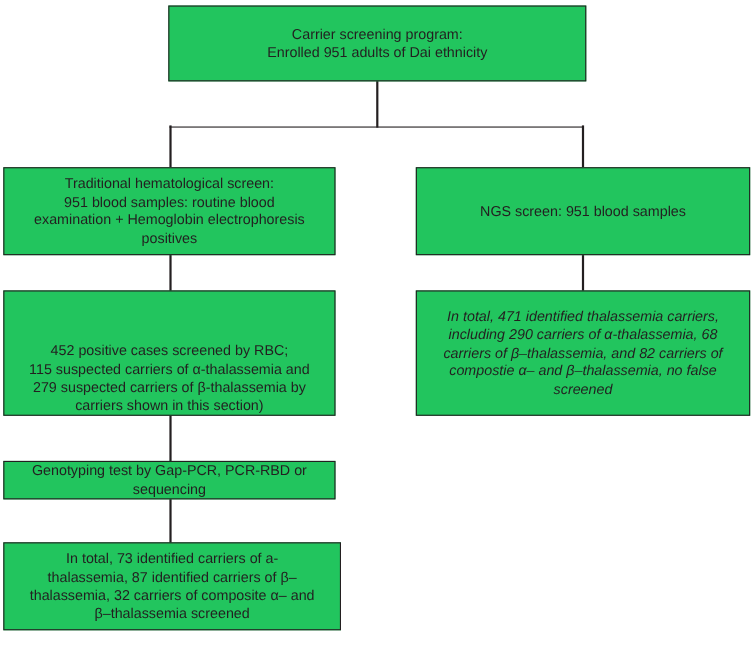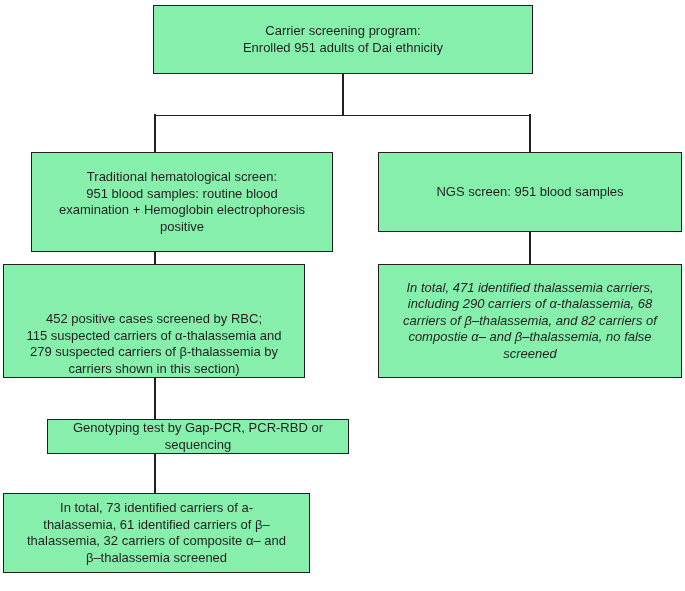--- a/index.html
+++ b/index.html
@@ -13,21 +13,21 @@
     height: 591px;
     background: #ffffff;
     font-family: "Liberation Sans", "DejaVu Sans", sans-serif;
     color: #231f20;
     overflow: hidden;
   }
   .box {
     position: absolute;
     box-sizing: border-box;
     border: 1.5px solid #231f20;
-    background: #86efac;
+    background: #22c55e;
     display: flex;
     flex-direction: column;
     align-items: center;
     justify-content: center;
     text-align: center;
     font-size: 13px;
     line-height: 16.5px;
   }
   .box .line {
     white-space: nowrap;
@@ -38,25 +38,25 @@
     background: #231f20;
   }
   .conn-h {
     position: absolute;
     height: 1.5px;
     background: #231f20;
   }
 
   
   .node-enrollment        { left: 153px; top: 5px;   width: 380px; height: 69px; }
-  .node-hema-screen       { left: 3px;   top: 152px; width: 302px; height: 100px; margin-left: 28px; }
+  .node-hema-screen       { left: 3px;   top: 152px; width: 302px; height: 80px; }
   .node-ngs-screen        { left: 378px; top: 152px; width: 304px; height: 80px; }
   .node-rbc-positive      { left: 3px;   top: 264px; width: 302px; height: 114px; justify-content: flex-end; }
   .node-ngs-results       { left: 378px; top: 264px; width: 304px; height: 114px; font-style: italic; }
-  .node-genotyping        { left: 3px;   top: 419px; width: 302px; height: 35px; margin-left: 44px; }
+  .node-genotyping        { left: 3px;   top: 419px; width: 302px; height: 35px; }
   .node-genotyping-result { left: 3px;   top: 493px; width: 307px; height: 80px; }
 
   
   .conn-top-stem    { left: 342px; top: 73px;  height: 43px; }
   .conn-split       { left: 154px; top: 114.5px; width: 376px; }
   .conn-left-drop   { left: 154px; top: 114px; height: 38px; }
   .conn-right-drop  { left: 529px; top: 114px; height: 38px; }
   .conn-left-1-2    { left: 154px; top: 231px; height: 34px; }
   .conn-right-1-2   { left: 529px; top: 231px; height: 34px; }
   .conn-left-2-3    { left: 154px; top: 377px; height: 43px; }
@@ -78,21 +78,21 @@
 
   <div class="box node-enrollment">
     <div class="line">Carrier screening program:</div>
     <div class="line">Enrolled 951 adults of Dai ethnicity</div>
   </div>
 
   <div class="box node-hema-screen">
     <div class="line">Traditional hematological screen:</div>
     <div class="line">951 blood samples: routine blood</div>
     <div class="line">examination + Hemoglobin electrophoresis</div>
-    <div class="line">positive</div>
+    <div class="line">positives</div>
   </div>
 
   <div class="box node-ngs-screen">
     <div class="line">NGS screen: 951 blood samples</div>
   </div>
 
   <div class="box node-rbc-positive">
     <div class="line">452 positive cases screened by RBC;</div>
     <div class="line">115 suspected carriers of α-thalassemia and</div>
     <div class="line">279 suspected carriers of β-thalassemia by</div>
@@ -107,18 +107,18 @@
     <div class="line">screened</div>
   </div>
 
   <div class="box node-genotyping">
     <div class="line">Genotyping test by Gap-PCR, PCR-RBD or</div>
     <div class="line">sequencing</div>
   </div>
 
   <div class="box node-genotyping-result">
     <div class="line">In total, 73 identified carriers of a-</div>
-    <div class="line">thalassemia, 61 identified carriers of β–</div>
+    <div class="line">thalassemia, 87 identified carriers of β–</div>
     <div class="line">thalassemia, 32 carriers of composite α– and</div>
     <div class="line">β–thalassemia screened</div>
   </div>
 
 </div>
 
 </body></html>

